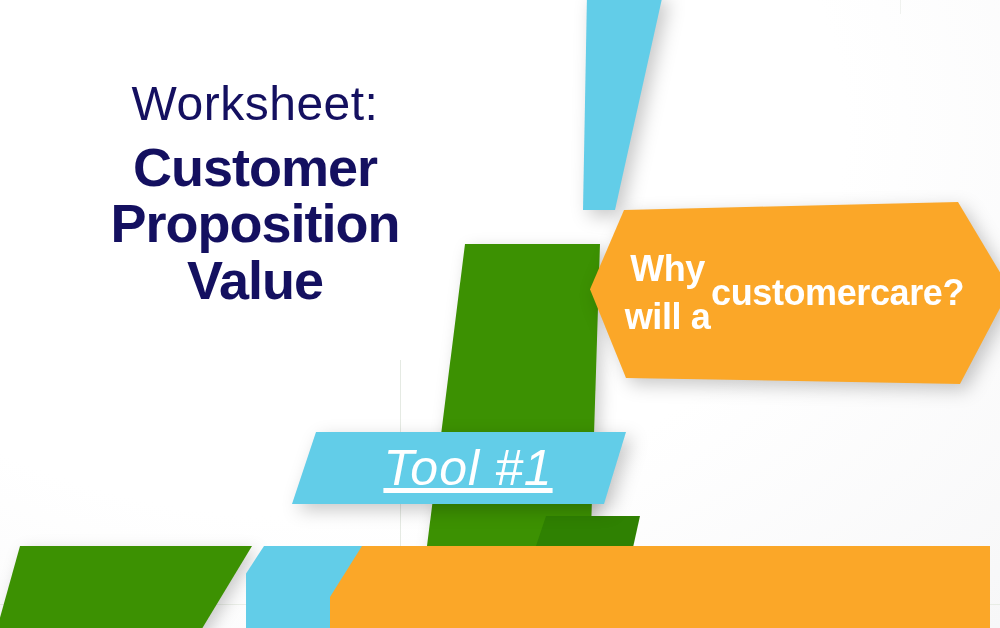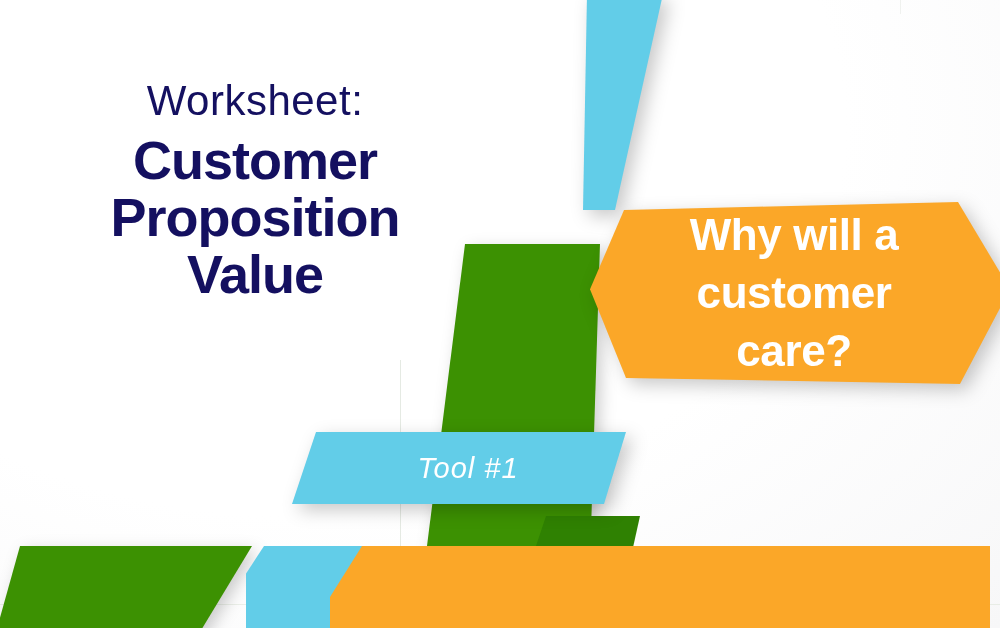--- a/index.html
+++ b/index.html
@@ -76,25 +76,25 @@
       12px 48%, 46px 8px, 46px 8px,
       380px 0, 430px 46%, 430px 50%,
       382px 182px, 48px 176px
     );
     border-radius: 14px;
   }
   #orange-callout .hex-txt {
     position: absolute;
     left: 46px; top: 12px;
     width: 340px; height: 158px;
-    display: flex; flex-direction: column;
+    display: flex; flex-direction: row;
     align-items: center; justify-content: center;
     color: #ffffff;
     font-weight: bold;
-    font-size: 44px;
+    font-size: 36px;
     line-height: 1.32;
     text-align: center;
     letter-spacing: -.4px;
   }
 
   
   #tool-ribbon {
     left: 282px; top: 428px;
     width: 350px; height: 80px;
   }
@@ -102,24 +102,25 @@
     width: 100%; height: 100%;
     background: #62cde8;
     clip-path: polygon(34px 4px, 344px 4px, 322px 76px, 10px 76px);
     border-radius: 16px;
   }
   #tool-ribbon .ribbon-txt {
     position: absolute;
     inset: 4px 0 4px 0;
     display: flex; align-items: center; justify-content: center;
     color: #ffffff;
-    font-size: 29px;
+    font-size: 50px;
     font-style: italic;
     letter-spacing: 1px;
     padding-left: 22px;
+    text-decoration: underline;
   }
 
   
   #bottom-green {
     left: -4px; top: 540px;
     width: 330px; height: 92px;
   }
   #bottom-green .band-inner {
     background: #3c9102;
     clip-path: polygon(24px 6px, 256px 6px, 204px 92px, 0 92px);
@@ -157,21 +158,21 @@
 
   
   #title-block {
     position: absolute;
     left: 30px; top: 78px;
     width: 450px;
     text-align: center;
     color: #141060;
   }
   #worksheet-label {
-    font-size: 42px;
+    font-size: 48px;
     font-weight: 300;
     letter-spacing: .5px;
     line-height: 1.1;
     margin-bottom: 8px;
   }
   #worksheet-title {
     font-size: 54px;
     font-weight: bold;
     line-height: 1.05;
     letter-spacing: -1px;

